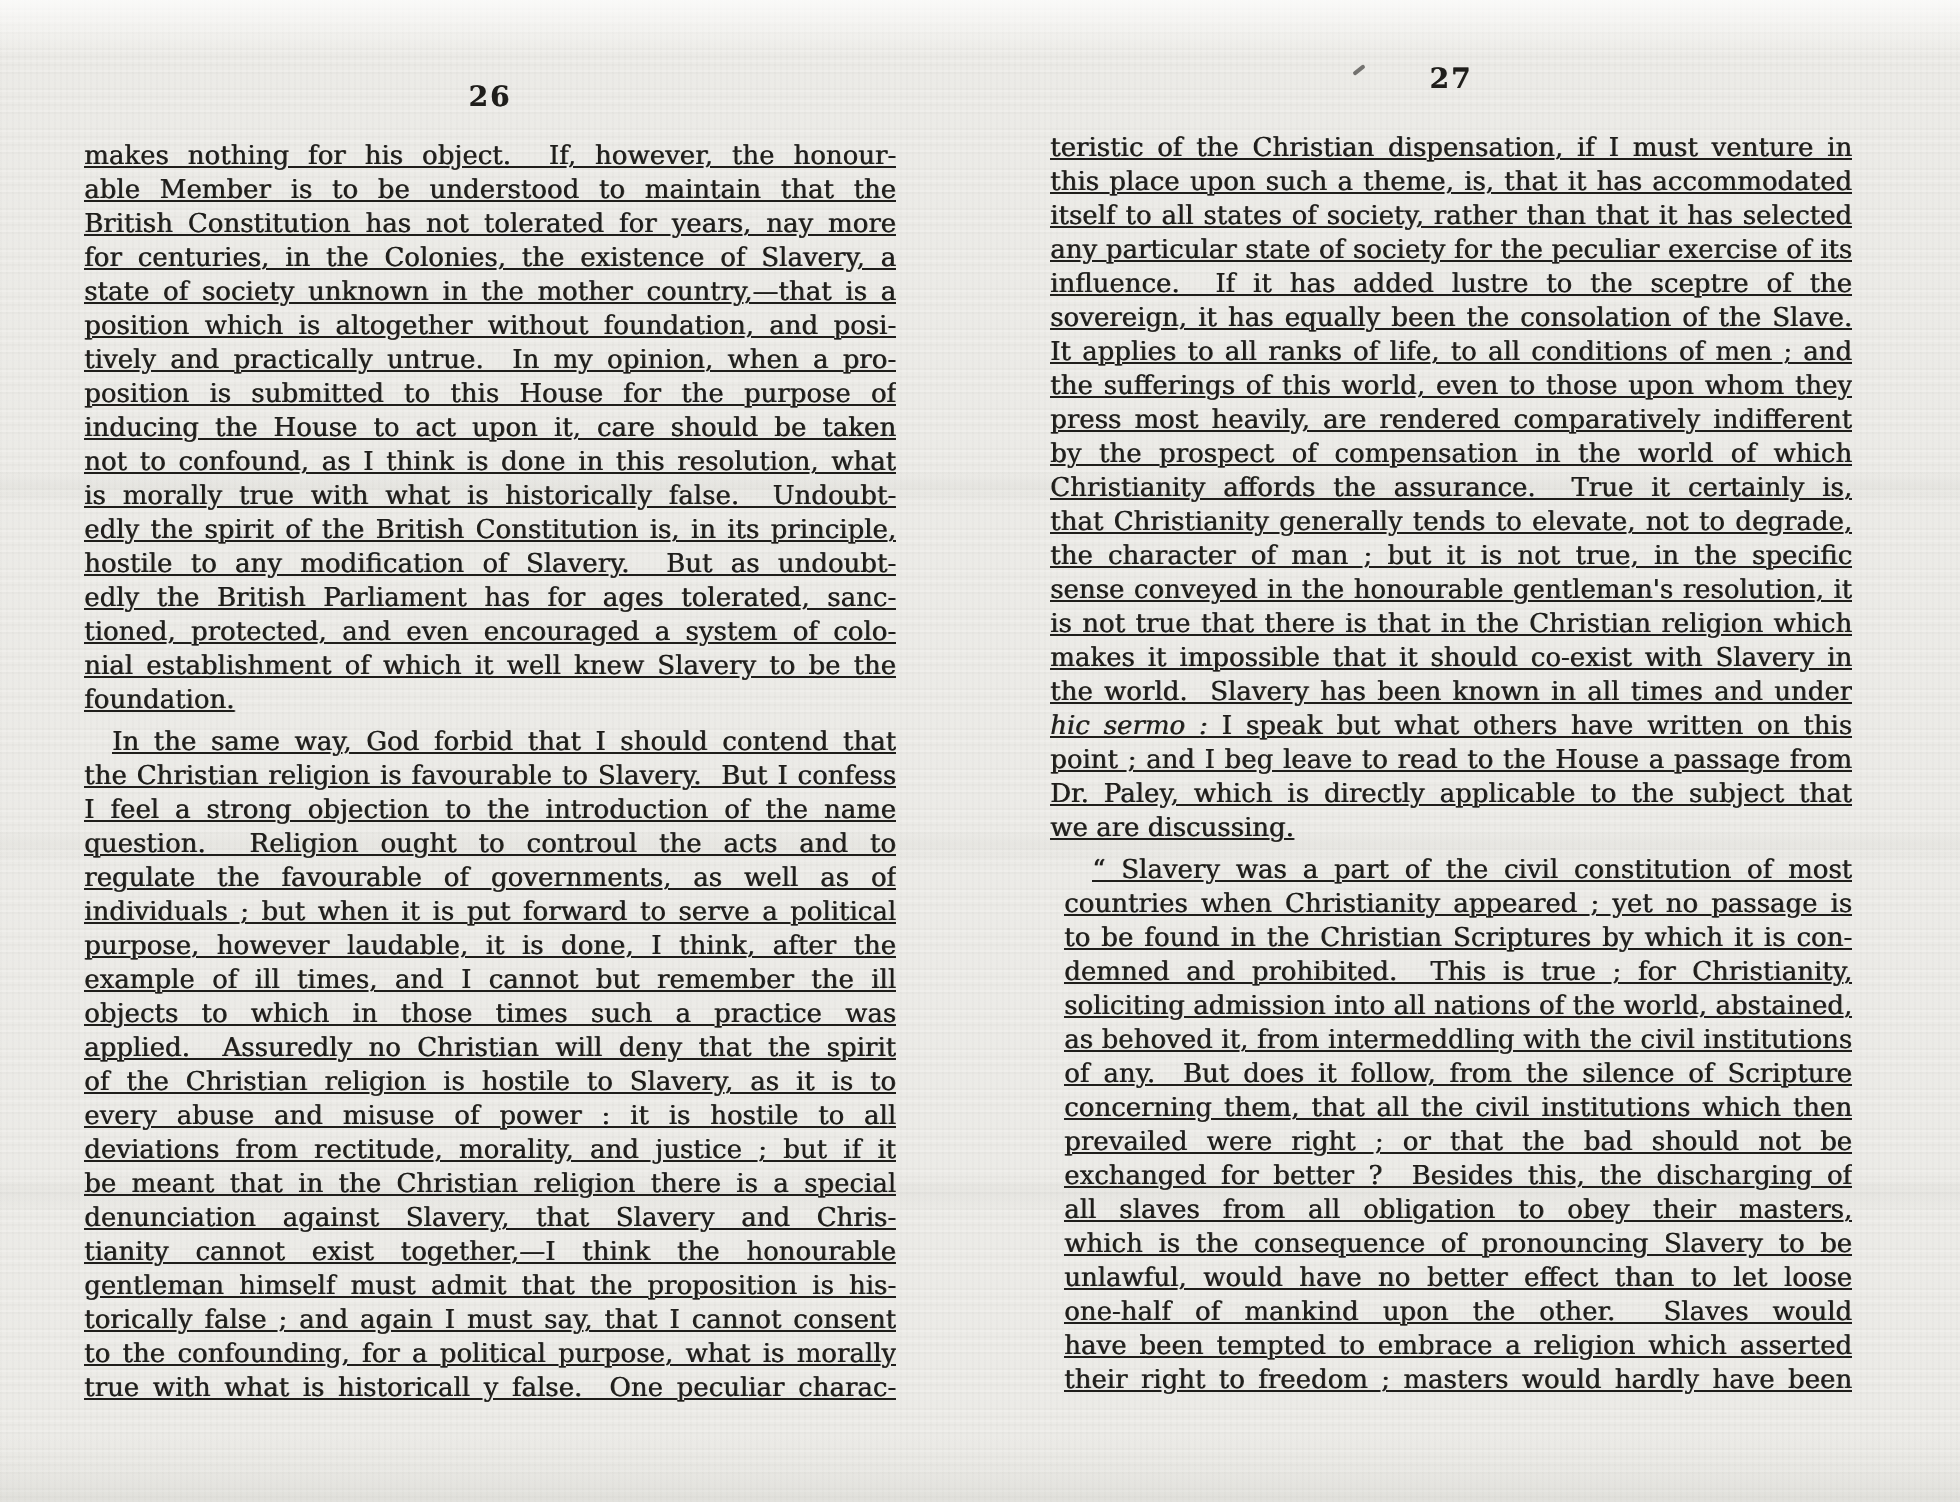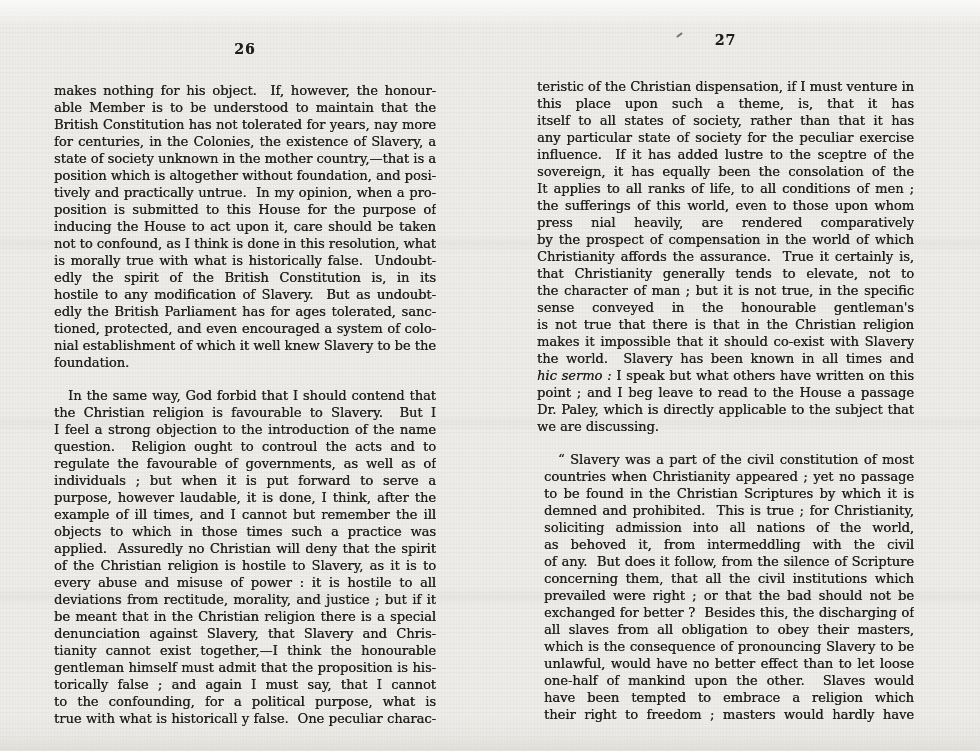--- a/index.html
+++ b/index.html
@@ -28,21 +28,21 @@
     text-align: center;
     font-size: 14px;
     font-weight: bold;
     letter-spacing: 1px;
     height: 16px;
     text-shadow: 0.3px 0 0 rgba(31,30,27,0.75);
   }
   .page-text { position: absolute; left: 0; right: 0; }
   .page-left  .page-text { top: 25px; }
   .page-right .page-text { top: 30px; }
-  .para { margin: 16px; }
+  .para { margin: 4px; text-decoration: underline; }
   .quote-par { padding-left: 7px; }
   .line {
     height: 17px;
     line-height: 17px;
     font-size: 13px;
     text-align: justify;
     text-align-last: justify;
     overflow: hidden;
     text-shadow: 0.35px 0 0 rgba(31,30,27,0.8);
   }
@@ -117,21 +117,21 @@
     <div class="page-text">
         <div class="para">
           <div class="line">teristic of the Christian dispensation, if I must venture in</div>
           <div class="line">this place upon such a theme, is, that it has accommodated</div>
           <div class="line">itself to all states of society, rather than that it has selected</div>
           <div class="line">any particular state of society for the peculiar exercise of its</div>
           <div class="line">influence.&nbsp; If it has added lustre to the sceptre of the</div>
           <div class="line">sovereign, it has equally been the consolation of the Slave.</div>
           <div class="line">It applies to all ranks of life, to all conditions of men ; and</div>
           <div class="line">the sufferings of this world, even to those upon whom they</div>
-          <div class="line">press nial heavily, are rendered comparatively indifferent</div>
+          <div class="line">press most heavily, are rendered comparatively indifferent</div>
           <div class="line">by the prospect of compensation in the world of which</div>
           <div class="line">Christianity affords the assurance.&nbsp; True it certainly is,</div>
           <div class="line">that Christianity generally tends to elevate, not to degrade,</div>
           <div class="line">the character of man ; but it is not true, in the specific</div>
           <div class="line">sense conveyed in the honourable gentleman's resolution, it</div>
           <div class="line">is not true that there is that in the Christian religion which</div>
           <div class="line">makes it impossible that it should co-exist with Slavery in</div>
           <div class="line">the world.&nbsp; Slavery has been known in all times and under</div>
           <div class="line"><i>hic sermo :</i> I speak but what others have written on this</div>
           <div class="line">point ; and I beg leave to read to the House a passage from</div>

